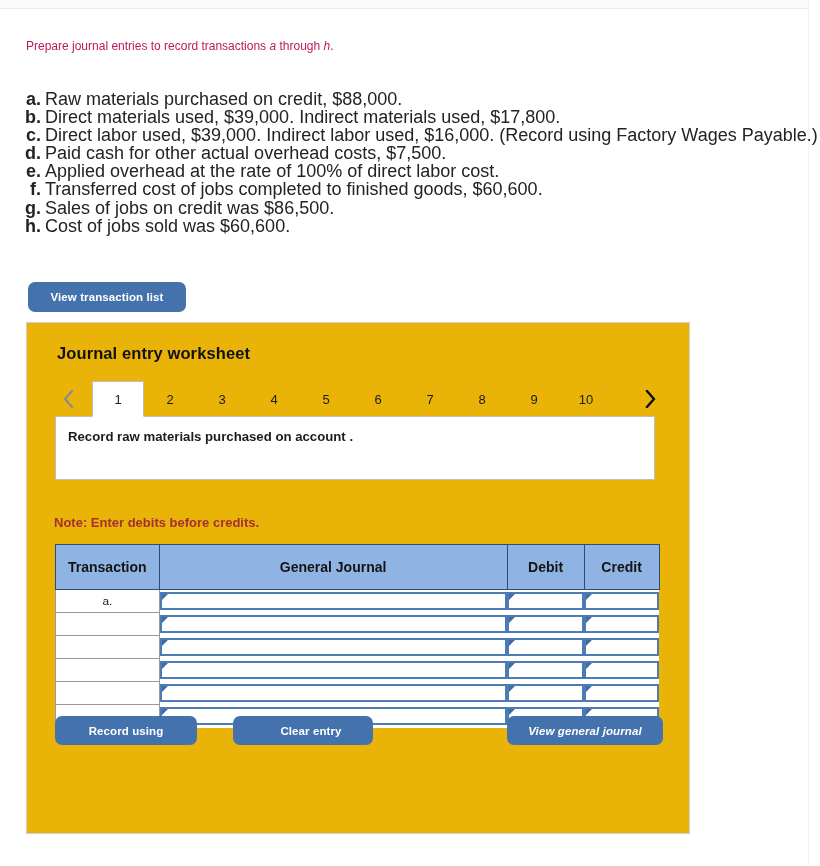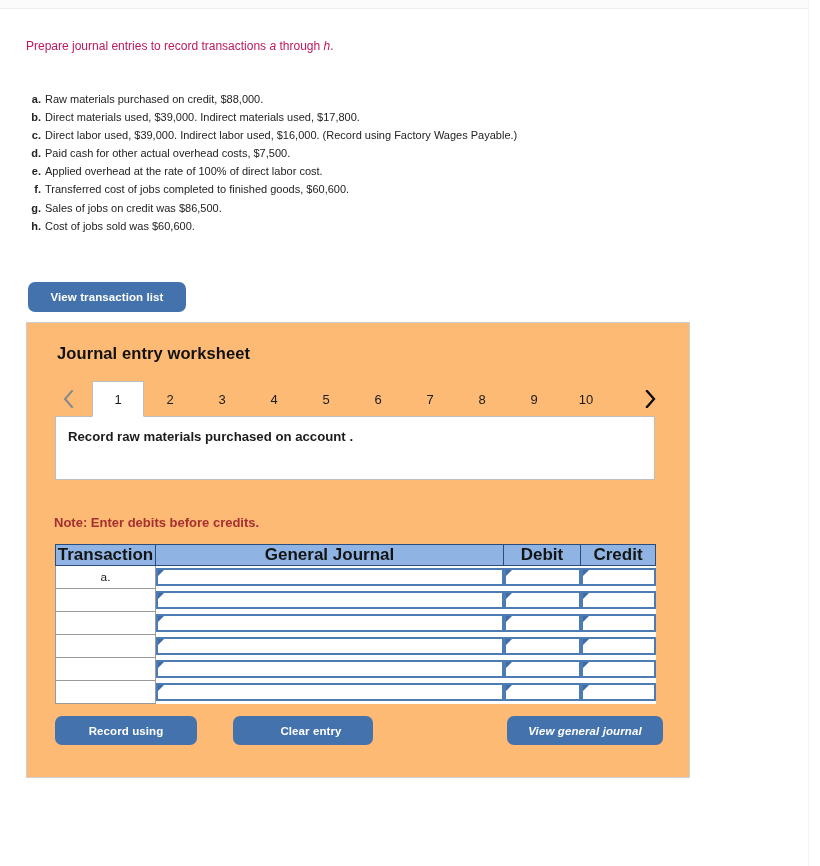--- a/index.html
+++ b/index.html
@@ -40,21 +40,21 @@
     line-height: 18px;
     color: #be185d;
     white-space: nowrap;
   }
   #prompt .it { font-style: italic; }
 
   
   #txlist {
     position: absolute;
     left: 24px; top: 90px;
-    font-size: 11px;
+    font-size: 18px;
     line-height: 18.1px;
     color: #232323;
   }
   .tx-row { white-space: nowrap; display: block; }
   .tx-key {
     display: inline-block;
     width: 17px;
     text-align: right;
     font-weight: bold;
     margin-right: 4px;
@@ -79,22 +79,22 @@
   #view-tx-btn {
     position: absolute;
     left: 28px; top: 282px;
     width: 158px; height: 30px;
   }
 
   
   #worksheet {
     position: absolute;
     left: 26px; top: 322px;
-    width: 664px; height: 456px;
-    background: #fdba74;
+    width: 664px; height: 512px;
+    background: #eab308;
     border: 1px solid #cfcfcf;
     box-sizing: border-box;
   }
   #ws-title {
     position: absolute;
     left: 30px; top: 21px;
     font-size: 16.5px;
     font-weight: bold;
     color: #111111;
     letter-spacing: 0.1px;
@@ -167,25 +167,25 @@
   
   #jtable {
     position: absolute;
     left: 28px; top: 221px;
     border-collapse: collapse;
     table-layout: fixed;
   }
   #jtable th {
     background: #8fb4e3;
     border: 1px solid #2b4d7e;
-    font-size: 17px;
+    font-size: 14px;
     font-weight: bold;
     color: #141414;
     height: 20px;
-    padding: 0;
+    padding: 12px;
     text-align: center;
   }
   #jtable td {
     padding: 0;
     height: 22px;
     background: #ffffff;
     vertical-align: middle;
   }
   td.tx-cell {
     border: 1px solid #9a9a9a;

